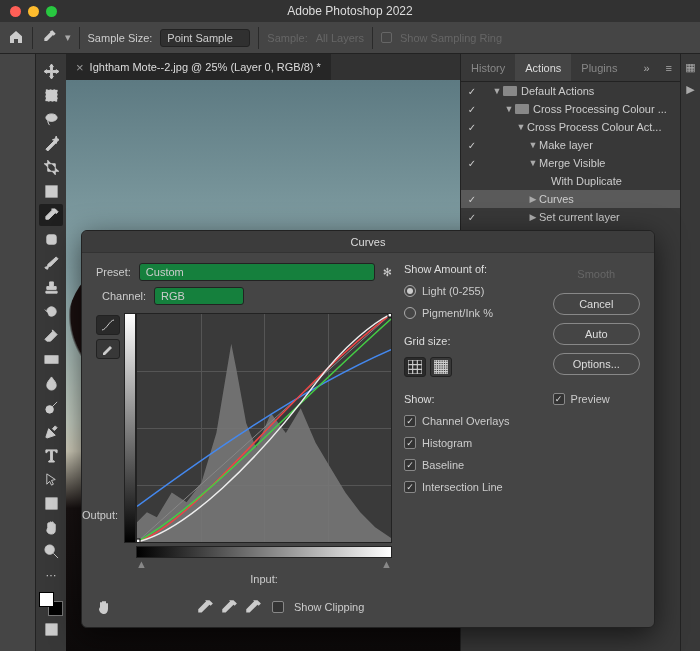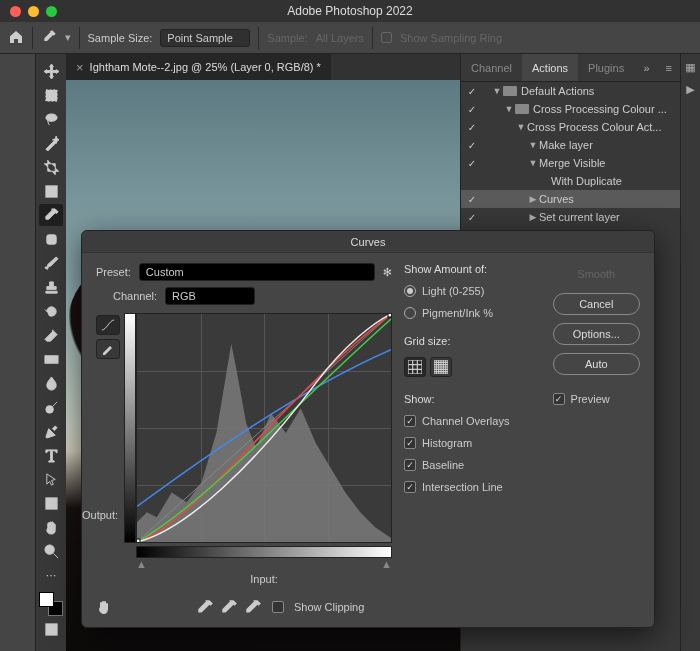--- a/index.html
+++ b/index.html
@@ -49,21 +49,21 @@
 .vcol { width:20px; background:#383838; border-left:1px solid #222; display:flex; flex-direction:column; align-items:center; padding-top:6px; gap:8px; }
 .vcol div { width:14px; height:14px; color:#aaa; display:flex; align-items:center; justify-content:center; }
 
 
 .dialog { position:absolute; left:81px; top:230px; width:574px; height:398px; background:#454545; border:1px solid #222; border-radius:6px; box-shadow:0 8px 30px rgba(0,0,0,.6); display:flex; flex-direction:column; z-index:50; }
 .dlg-title { height:22px; display:flex; align-items:center; justify-content:center; background:#3c3c3c; border-radius:6px 6px 0 0; font-size:11px; color:#ddd; border-bottom:1px solid #333; }
 .dlg-body { flex:1; display:flex; padding:10px 14px 10px 14px; gap:12px; }
 .dlg-left { flex:1; display:flex; flex-direction:column; gap:6px; }
 .row { display:flex; align-items:center; gap:8px; font-size:11px; }
 .row label { color:#ccc; }
-.psel { background:#000000; border:1px solid #222; color:#ccc; font-size:11px; padding:2px 18px 2px 6px; border-radius:3px; appearance:none; min-width:90px; }
+.psel { background:#15803d; border:1px solid #222; color:#ccc; font-size:11px; padding:2px 18px 2px 6px; border-radius:3px; appearance:none; min-width:90px; }
 .psel.wide { flex:1; }
 .gear-ico { color:#ccc; }
 .curve-container { display:flex; gap:0; margin-top:2px; }
 .tool-pair { display:flex; flex-direction:column; gap:4px; margin-top:2px; margin-right:4px; }
 .tool-pair .tbtn { width:24px; height:20px; background:#383838; border:1px solid #222; border-radius:3px; display:flex; align-items:center; justify-content:center; }
 .tool-pair .tbtn.active { background:#2a2a2a; }
 .vgrad { width:12px; height:230px; background:linear-gradient(#fff,#000); border:1px solid #222; }
 .graph-wrap { display:flex; flex-direction:column; }
 .graph { width:256px; height:230px; background:#3a3a3a; border:1px solid #222; position:relative; }
 .gridln { position:absolute; background:#555; }
@@ -267,21 +267,21 @@
     </div>
     <div class="canvas">
       <div class="sky"></div>
       <div class="tree"></div>
       <div class="chimney"></div>
     </div>
   </div>
 
   <div class="right-panels">
     <div class="rp-head">
-      <div class="rp-tab">Channel</div>
+      <div class="rp-tab">History</div>
       <div class="rp-tab active">Actions</div>
       <div class="rp-tab">Plugins</div>
       <div class="rp-spacer"></div>
       <div class="rp-menudots">»</div>
       <div class="rp-menudots">≡</div>
     </div>
     <div class="actions-list" id="actions-list">
         <div class="act-row">
           <span class="act-chk">✓</span>
           <span class="act-gap"></span>
@@ -351,21 +351,21 @@
 
 <div class="dialog">
   <div class="dlg-title">Curves</div>
   <div class="dlg-body">
     <div class="dlg-left">
       <div class="row">
         <label>Preset:</label>
         <select class="psel wide"><option>Custom</option></select>
         <span class="gear-ico">✻</span>
       </div>
-      <div class="row" style="margin-left:17px;">
+      <div class="row" style="margin-left:6px;">
         <label>Channel:</label>
         <select class="psel"><option>RGB</option></select>
       </div>
       <div class="curve-container">
         <div class="tool-pair">
           <div class="tbtn active">
               <svg width="14" height="12" viewBox="0 0 14 12" fill="none" stroke="#ccc">
                 <path d="M1 11C5 11 9 1 13 1"></path>
               </svg>
             </div>
@@ -464,21 +464,21 @@
         </div>
       <div class="chk-row">
           <span class="chk on"></span>
           <span>Intersection Line</span>
         </div>
     </div>
 
     <div class="dlg-right">
       <div class="pillbtn disabled" style="border:none;">Smooth</div>
       <div class="pillbtn">Cancel</div>
+      <div class="pillbtn">Auto</div>
       <div class="pillbtn">Options...</div>
-      <div class="pillbtn">Auto</div>
       <div class="chk-row" style="margin-top:10px;">
           <span class="chk on"></span>
           <span>Preview</span>
         </div>
     </div>
   </div>
 </div>
 
 </body></html>

